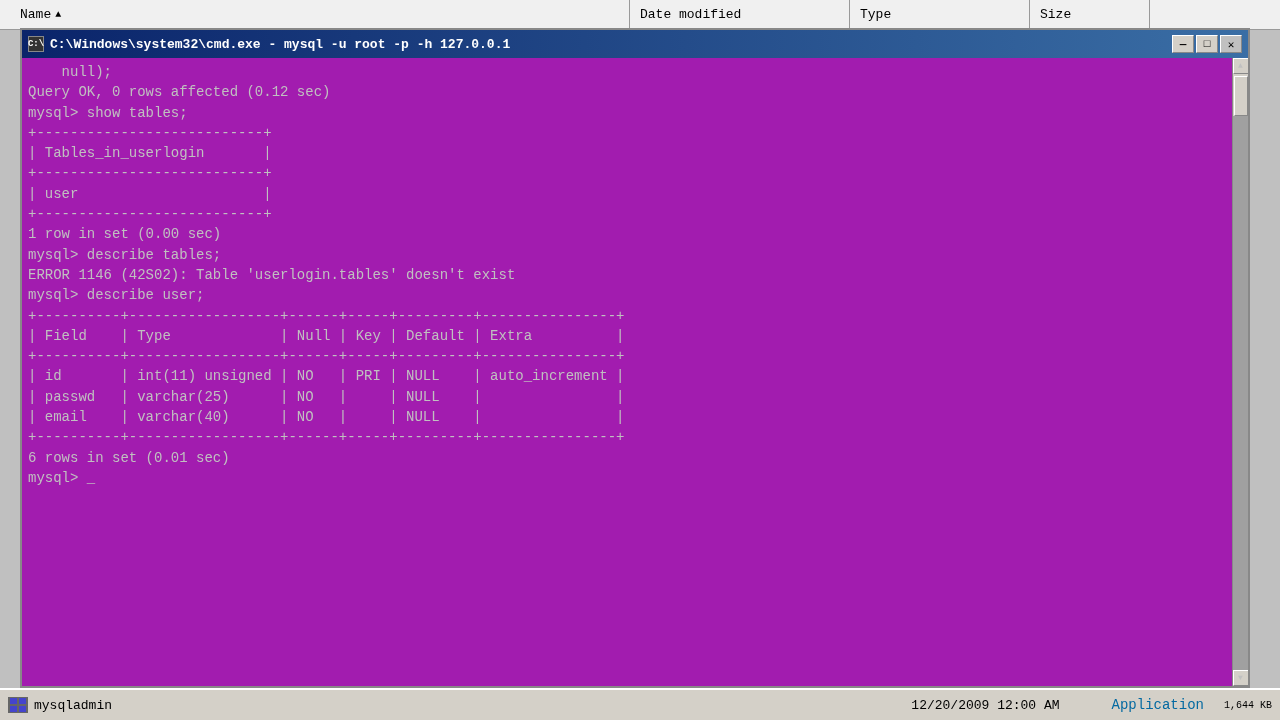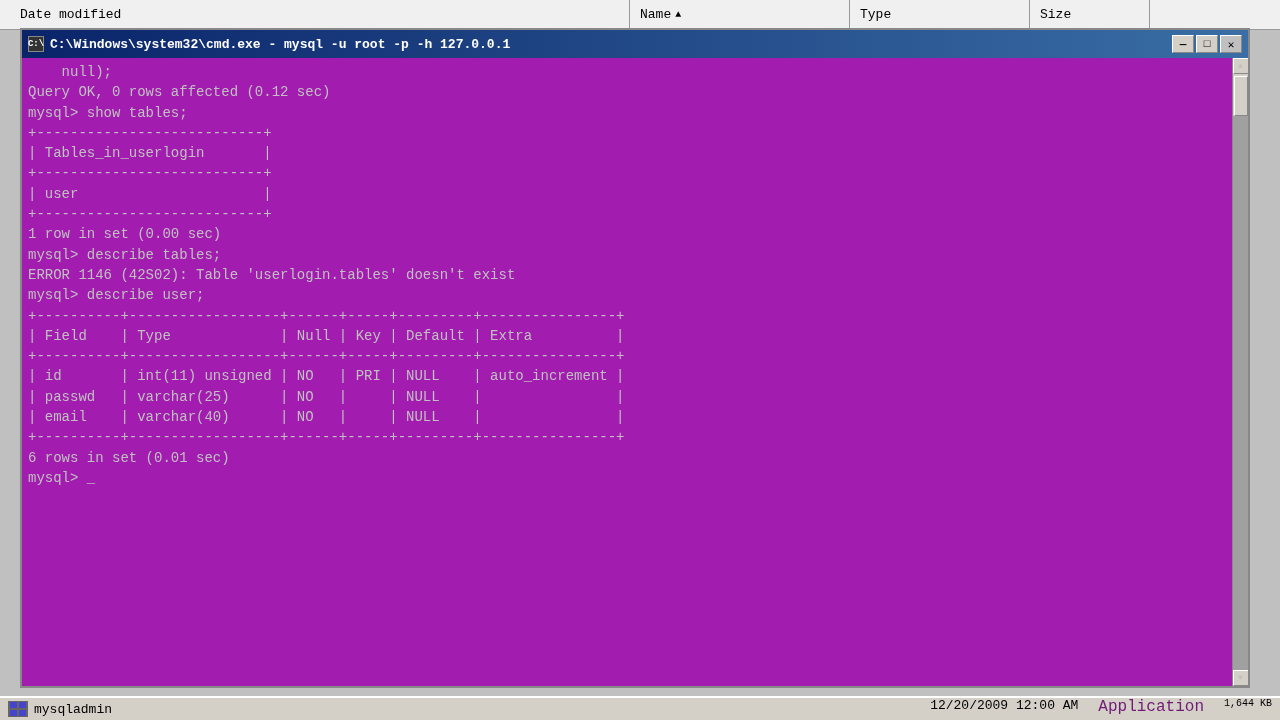--- a/index.html
+++ b/index.html
@@ -158,24 +158,25 @@
       background: #a0a0a0;
       width: 100%;
     }
 
     
     .taskbar {
       position: absolute;
       bottom: 0;
       left: 0;
       width: 1280px;
-      height: 24px;
+      height: 32px;
       background: #d4d0c8;
       border-top: 2px solid #fff;
       display: flex;
+      align-items: center;
       padding: 0 8px;
       gap: 20px;
     }
     .taskbar-item {
       display: flex;
       align-items: center;
       gap: 6px;
       font-size: 13px;
       color: #000;
     }
@@ -187,38 +188,39 @@
       align-items: center;
       justify-content: center;
     }
     .taskbar-icon svg { width: 16px; height: 14px; }
     .taskbar-date {
       margin-left: auto;
       font-size: 13px;
       color: #000;
     }
     .taskbar-type {
-      font-size: 16px;
-      color: #701a75;
+      font-size: 14px;
+      color: #0369a1;
+      margin-left: 32px;
     }
     .taskbar-size {
       font-size: 10px;
       color: #000;
     }
   </style>
 </head>
 <body>
 
 <div class="file-manager-bar">
   <div class="fm-col">
-    <span>Date modified</span>
-  </div>
-  <div class="fm-col">
     <span>Name</span>
     <span class="sort-arrow">▲</span>
+  </div>
+  <div class="fm-col">
+    <span>Date modified</span>
   </div>
   <div class="fm-col">
     <span>Type</span>
   </div>
   <div class="fm-col">
     <span>Size</span>
   </div>
 </div>
 
 <div class="cmd-window">

